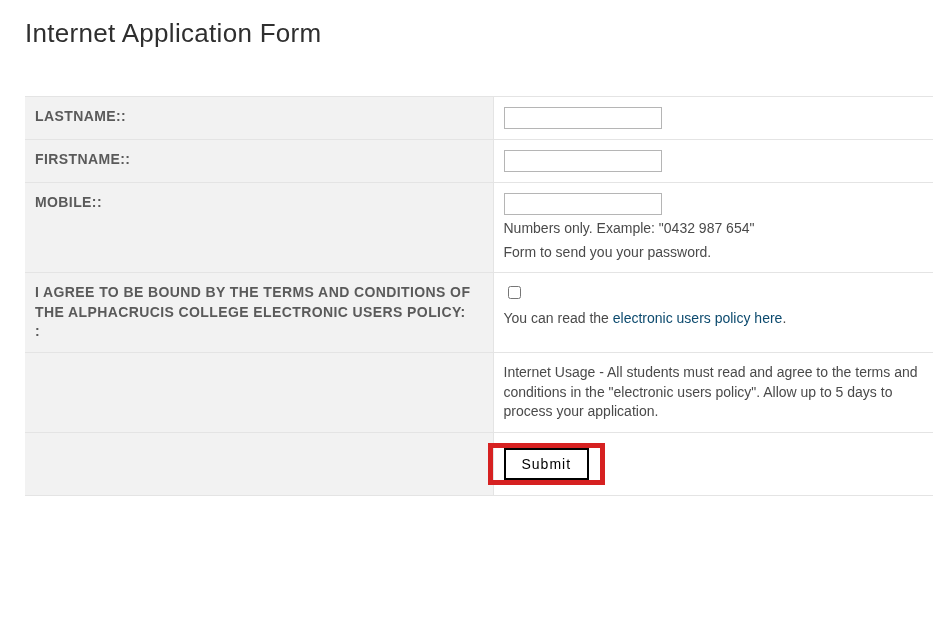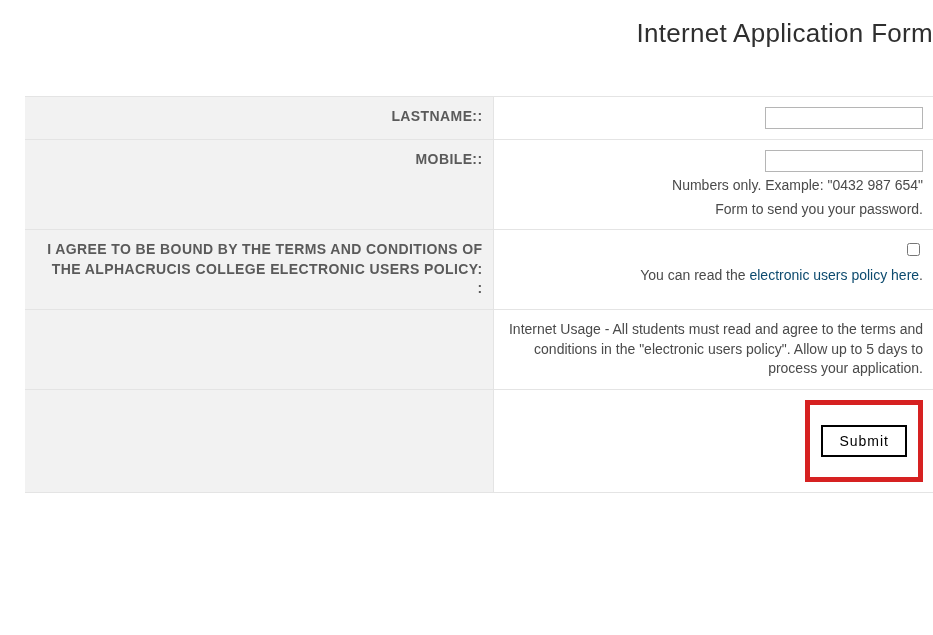--- a/index.html
+++ b/index.html
@@ -1,15 +1,15 @@
 <!DOCTYPE html>
 <html><head>
 <meta charset="utf-8">
 <style>
-  * { box-sizing: border-box; text-align: right; }
+  * { box-sizing: border-box; }
   body {
     margin: 0;
     padding: 0;
     font-family: "Helvetica Neue", Helvetica, Arial, sans-serif;
     color: #3a3a3a;
     background: #fff;
     width: 933px;
   }
   .page {
     padding: 18px 0 0 25px;
@@ -66,21 +66,21 @@
   a.policy-link {
     color: #0c4a6e;
     text-decoration: none;
   }
   .checkbox-wrap {
     display: inline-block;
   }
   .submit-highlight {
     display: inline-block;
     border: 5px solid #d62121;
-    padding: 20px 11px;
+    padding: 0 11px;
     margin-left: -16px;
   }
   button.submit-btn {
     border: 2px solid #000;
     background: #fff;
     color: #000;
     font-size: 14px;
     letter-spacing: 1px;
     padding: 6px 16px;
     cursor: pointer;
@@ -91,20 +91,28 @@
 <body>
 
 <div class="page">
   <h1 class="page-title">Internet Application Form</h1>
 
   <table class="form-table">
     <tbody>
       <tr>
         <td class="label-cell">
           <span>LASTNAME:</span><span class="colon">:</span>
+        </td>
+        <td class="input-cell">
+          <input type="text" value="" style="">
+        </td>
+      </tr>
+      <tr>
+        <td class="label-cell">
+          <span>FIRSTNAME:</span><span class="colon">:</span>
         </td>
         <td class="input-cell">
           <input type="text" value="" style="">
         </td>
       </tr>
       <tr>
         <td class="label-cell">
           <span>MOBILE:</span><span class="colon">:</span>
         </td>
         <td class="input-cell">

